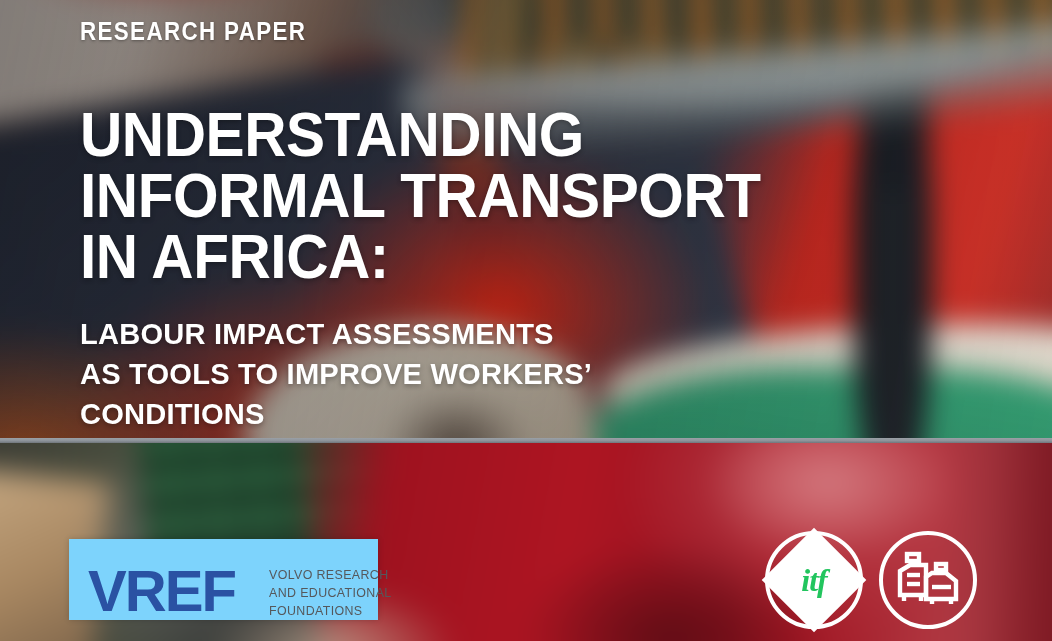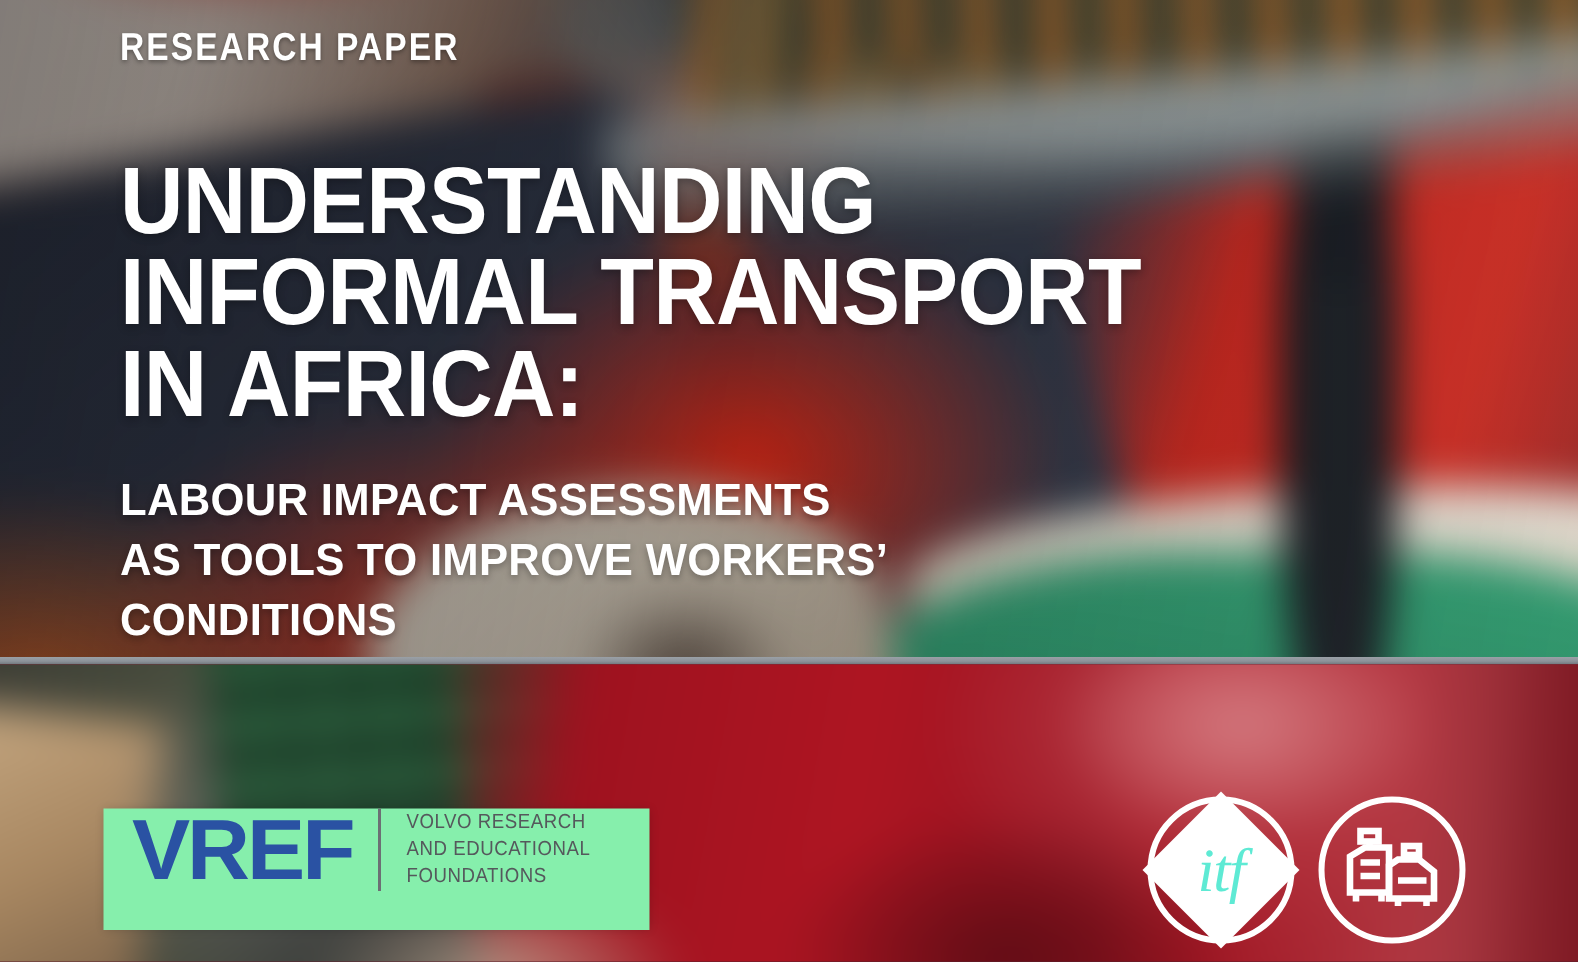--- a/index.html
+++ b/index.html
@@ -313,25 +313,25 @@
     left: 980px; top: -20px; width: 200px; height: 360px;
     border-radius: 0;
     background: linear-gradient(90deg, rgba(150,40,50,0) 0%, rgba(120,22,32,.85) 60%, rgba(100,16,26,.95) 100%);
   }
 
   
   .vref {
     position: absolute;
     left: 69px;
     top: 539px;
-    width: 364px;
+    width: 309px;
     height: 81px;
-    background: #86efac;
+    background: #7dd3fc;
     display: flex;
-    align-items: flex-start;
+    align-items: flex-end;
     box-shadow: 0 0 6px rgba(0,0,0,.18);
   }
   .vref-word {
     color: #2a52a3;
     font-size: 57px;
     font-weight: 700;
     letter-spacing: -2px;
     line-height: 1;
     margin-left: 19px;
     transform: scaleX(1.02);
@@ -405,23 +405,23 @@
   }
   .itf-text {
     position: absolute;
     left: 0;
     top: 0;
     width: 98px;
     height: 98px;
     display: flex;
     align-items: center;
     justify-content: center;
-    color: #5eead4;
-    font-size: 41px;
-    font-weight: 400;
+    color: #22c55e;
+    font-size: 32px;
+    font-weight: 700;
     font-style: italic;
     font-family: "Liberation Serif", serif;
     letter-spacing: -1px;
     line-height: 1;
   }
 
   
   .transport {
     position: absolute;
     left: 879px;

